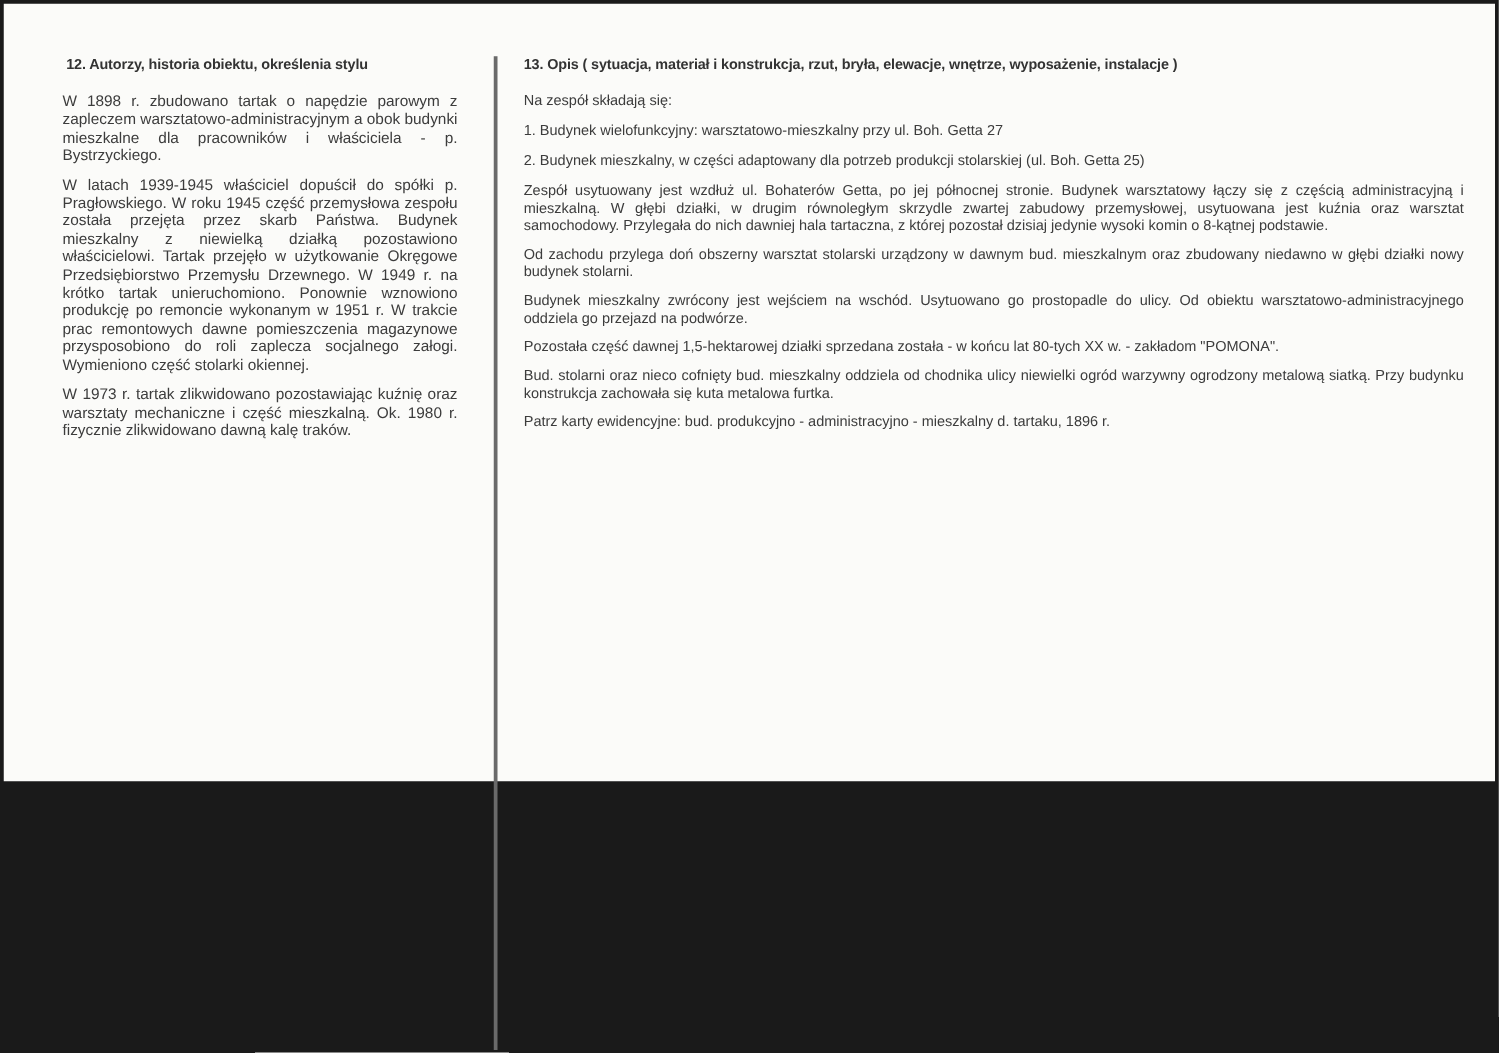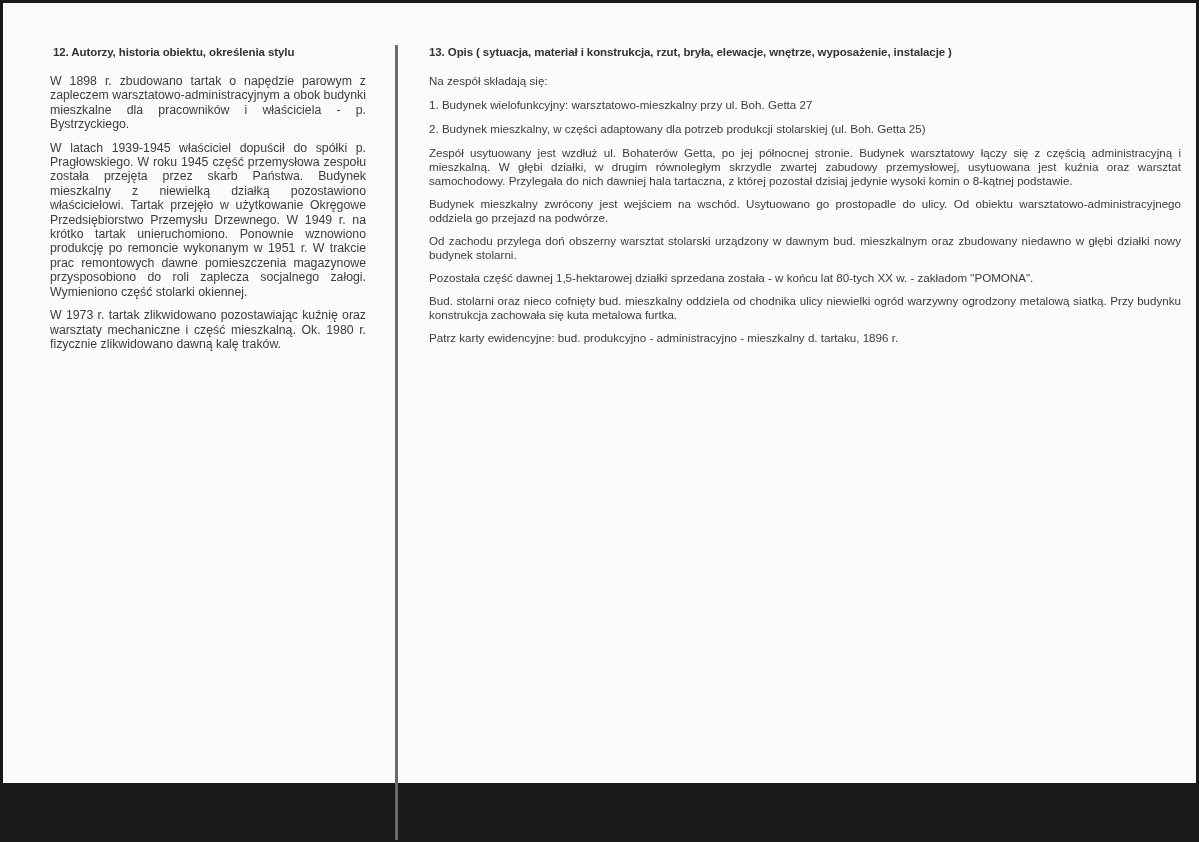--- a/index.html
+++ b/index.html
@@ -4,33 +4,33 @@
 <style>
   html, body { margin: 0; padding: 0; }
   body {
     width: 1199px; height: 842px; overflow: hidden;
     background: #1a1a1a;
     font-family: "Liberation Sans", sans-serif;
     color: #3a3a3a;
   }
   .page {
     position: absolute; left: 3px; top: 3px;
-    width: 1193px; height: 780px;
+    width: 1193px; height: 622px;
     background: #fbfbf9;
   }
   .divider {
     position: absolute; left: 392px; top: 42px;
     width: 3px; height: 795px;
     background: #6a6a6a;
   }
   .col-left {
     position: absolute; left: 47px; top: 43px; width: 316px;
   }
   .col-right {
-    position: absolute; left: 426px; top: 43px; width: 752px;
+    position: absolute; left: 416px; top: 43px; width: 752px;
   }
   .heading {
     font-size: 11.5px; font-weight: bold; color: #333;
     margin: 0 0 16px 0; letter-spacing: -0.1px;
   }
   .col-left .heading { margin-left: 3px; }
   .col-left p {
     font-size: 12.3px; line-height: 14.4px; margin: 0 0 9px 0;
     text-align: justify; color: #3c3c3c;
   }
@@ -60,20 +60,20 @@
   </div>
 
   <div class="divider"></div>
 
   <div class="col-right">
     <div class="heading">13. Opis ( sytuacja, materiał i konstrukcja, rzut, bryła, elewacje, wnętrze, wyposażenie, instalacje )</div>
     <p class="item">Na zespół składają się:</p>
     <p class="item">1. Budynek wielofunkcyjny:  warsztatowo-mieszkalny przy ul. Boh. Getta 27</p>
     <p class="item">2. Budynek mieszkalny, w części adaptowany dla potrzeb produkcji stolarskiej (ul. Boh. Getta 25)</p>
     <p>Zespół usytuowany jest wzdłuż ul. Bohaterów Getta, po jej północnej stronie. Budynek warsztatowy łączy się z częścią administracyjną i mieszkalną. W głębi działki, w drugim równoległym skrzydle zwartej zabudowy przemysłowej, usytuowana jest kuźnia oraz warsztat samochodowy. Przylegała do nich dawniej hala tartaczna, z której pozostał dzisiaj jedynie wysoki komin o 8-kątnej podstawie.</p>
+    <p>Od zachodu przylega doń obszerny warsztat stolarski urządzony w dawnym bud. mieszkalnym oraz zbudowany niedawno w głębi działki nowy budynek stolarni.</p>
     <p>Budynek mieszkalny zwrócony jest wejściem na wschód. Usytuowano go prostopadle do ulicy. Od obiektu warsztatowo-administracyjnego oddziela go przejazd na podwórze.</p>
-    <p>Od zachodu przylega doń obszerny warsztat stolarski urządzony w dawnym bud. mieszkalnym oraz zbudowany niedawno w głębi działki nowy budynek stolarni.</p>
     <p>Pozostała część dawnej 1,5-hektarowej działki sprzedana została - w końcu lat 80-tych XX w. - zakładom "POMONA".</p>
     <p>Bud. stolarni oraz nieco cofnięty bud. mieszkalny oddziela od chodnika ulicy niewielki ogród warzywny ogrodzony metalową siatką. Przy budynku konstrukcja zachowała się kuta metalowa furtka.</p>
     <p>Patrz karty ewidencyjne: bud. produkcyjno - administracyjno - mieszkalny d. tartaku, 1896 r.</p>
   </div>
 
 </div>
 
 </body></html>

